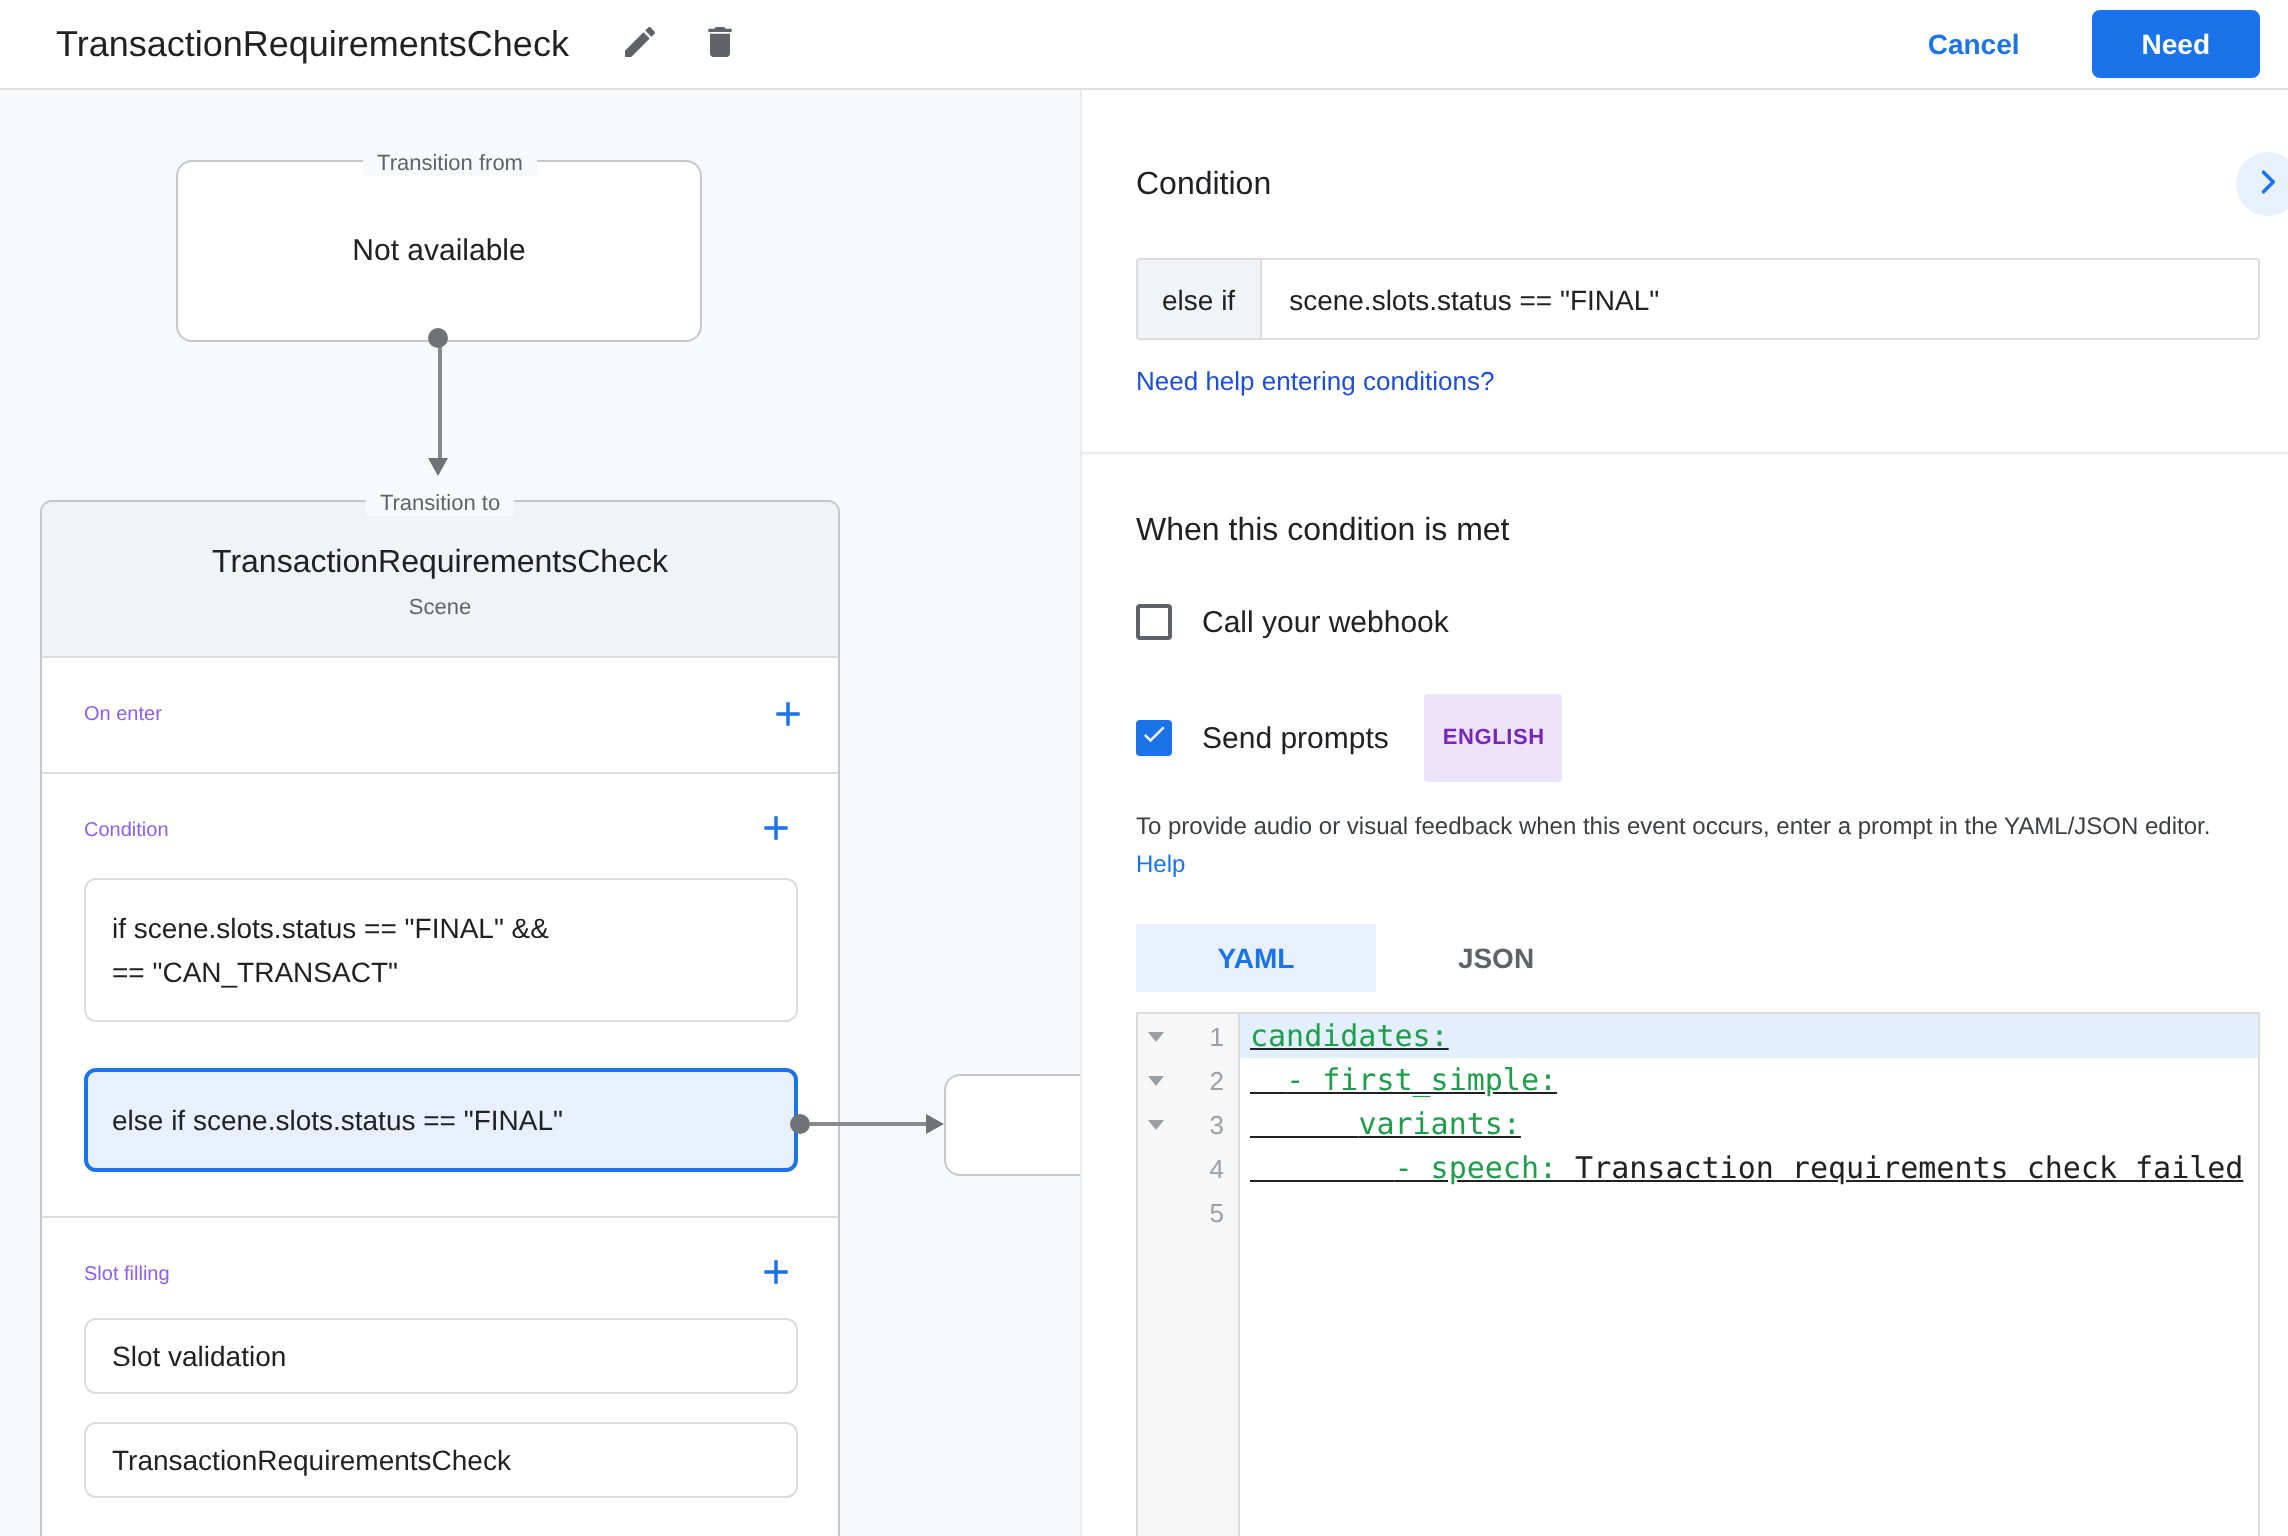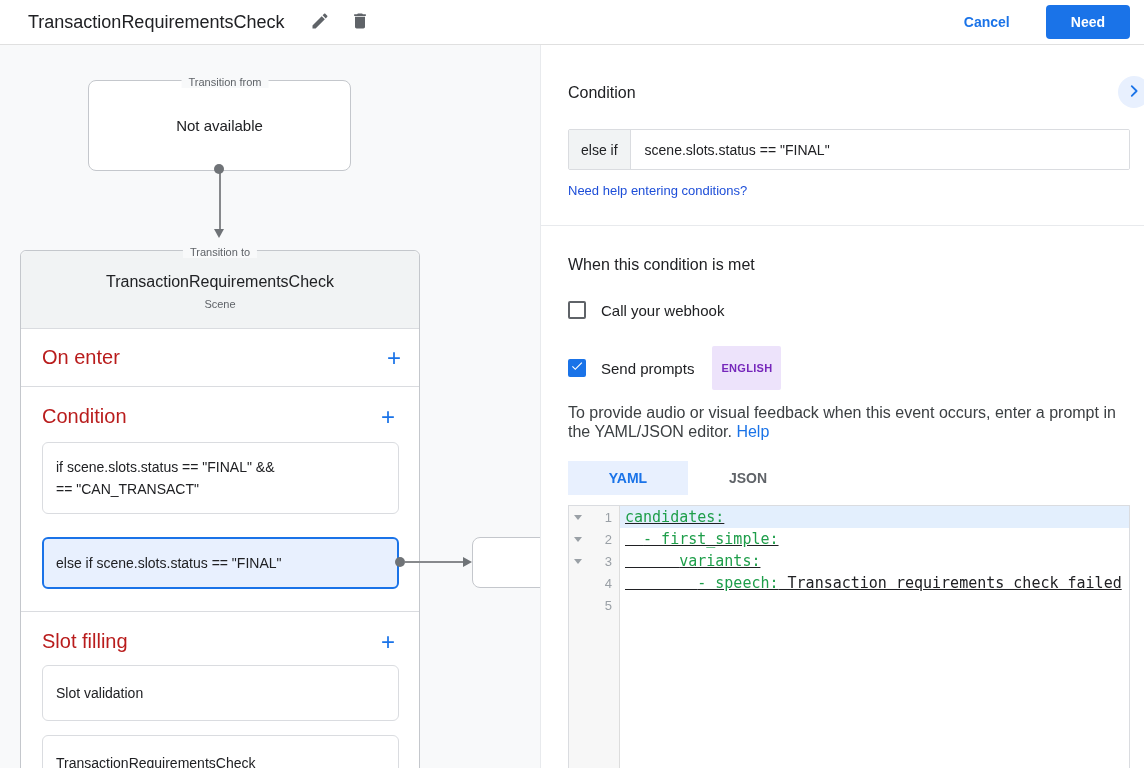--- a/index.html
+++ b/index.html
@@ -112,21 +112,21 @@
     cursor: pointer;
   }
   .scene-card-title { font-size: 16px; color: #202124; }
   .scene-card-sub { font-size: 11px; color: #5f6368; }
   .card-row {
     display: flex; align-items: center; justify-content: space-between;
     padding: 0 14px 0 21px;
     border-bottom: 1px solid #dadce0;
   }
   .on-enter-row { height: 58px; }
-  .section-title { font-size: 20px; color: #b91c1c; text-align: right; }
+  .section-title { font-size: 10px; color: #8b5cf6; text-align: right; }
   .add-btn {
     color: #1a73e8; font-size: 24px; font-weight: 300;
     background: none; border: none; cursor: pointer;
     line-height: 20px; padding: 0 4px; font-family: inherit;
   }
   .card-section { padding: 18px 20px 22px 21px; border-bottom: 1px solid #dadce0; }
   .card-section .sec-head {
     display: flex; align-items: center; justify-content: space-between;
     padding-right: 0px; margin-bottom: 13px;
   }
@@ -142,21 +142,21 @@
   .cond-box.selected {
     margin-top: 23px;
     background: #e8f0fe;
     border: 2px solid #1a73e8;
     padding: 13px 12px;
   }
   .slot-box {
     border: 1px solid #dadce0;
     border-radius: 6px;
     background: #fff;
-    height: 56px;
+    height: 38px;
     display: flex; align-items: center;
     padding: 0 13px;
     font-size: 14px; color: #202124;
     cursor: pointer;
     margin-bottom: 14px;
   }
   .target-box {
     position: absolute;
     left: 472px; top: 492px; width: 90px; height: 51px;
     background: #fff;
@@ -237,21 +237,21 @@
   .check-label { margin-left: 15px; font-size: 15px; font-weight: normal; color: #202124; }
   .lang-badge {
     margin-left: 18px;
     background: #ede3fb;
     color: #7627bb;
     font-size: 11px; font-weight: bold;
     padding: 16px 9px;
     border-radius: 2px;
     letter-spacing: 0.3px;
   }
-  .desc { margin-top: 13px; font-size: 16px; color: #3c4043; line-height: 19px; max-width: 570px; }
+  .desc { margin-top: 13px; font-size: 12px; color: #3c4043; line-height: 19px; max-width: 570px; }
   .desc a { color: #1a73e8; text-decoration: none; cursor: pointer; }
 
   .tabs { display: flex; margin-top: 20px; }
   .tab {
     width: 120px; height: 34px;
     display: flex; align-items: center; justify-content: center;
     font-size: 14px; font-weight: bold; color: #5f6368;
     background: transparent; border: none; cursor: pointer;
     font-family: inherit;
   }

